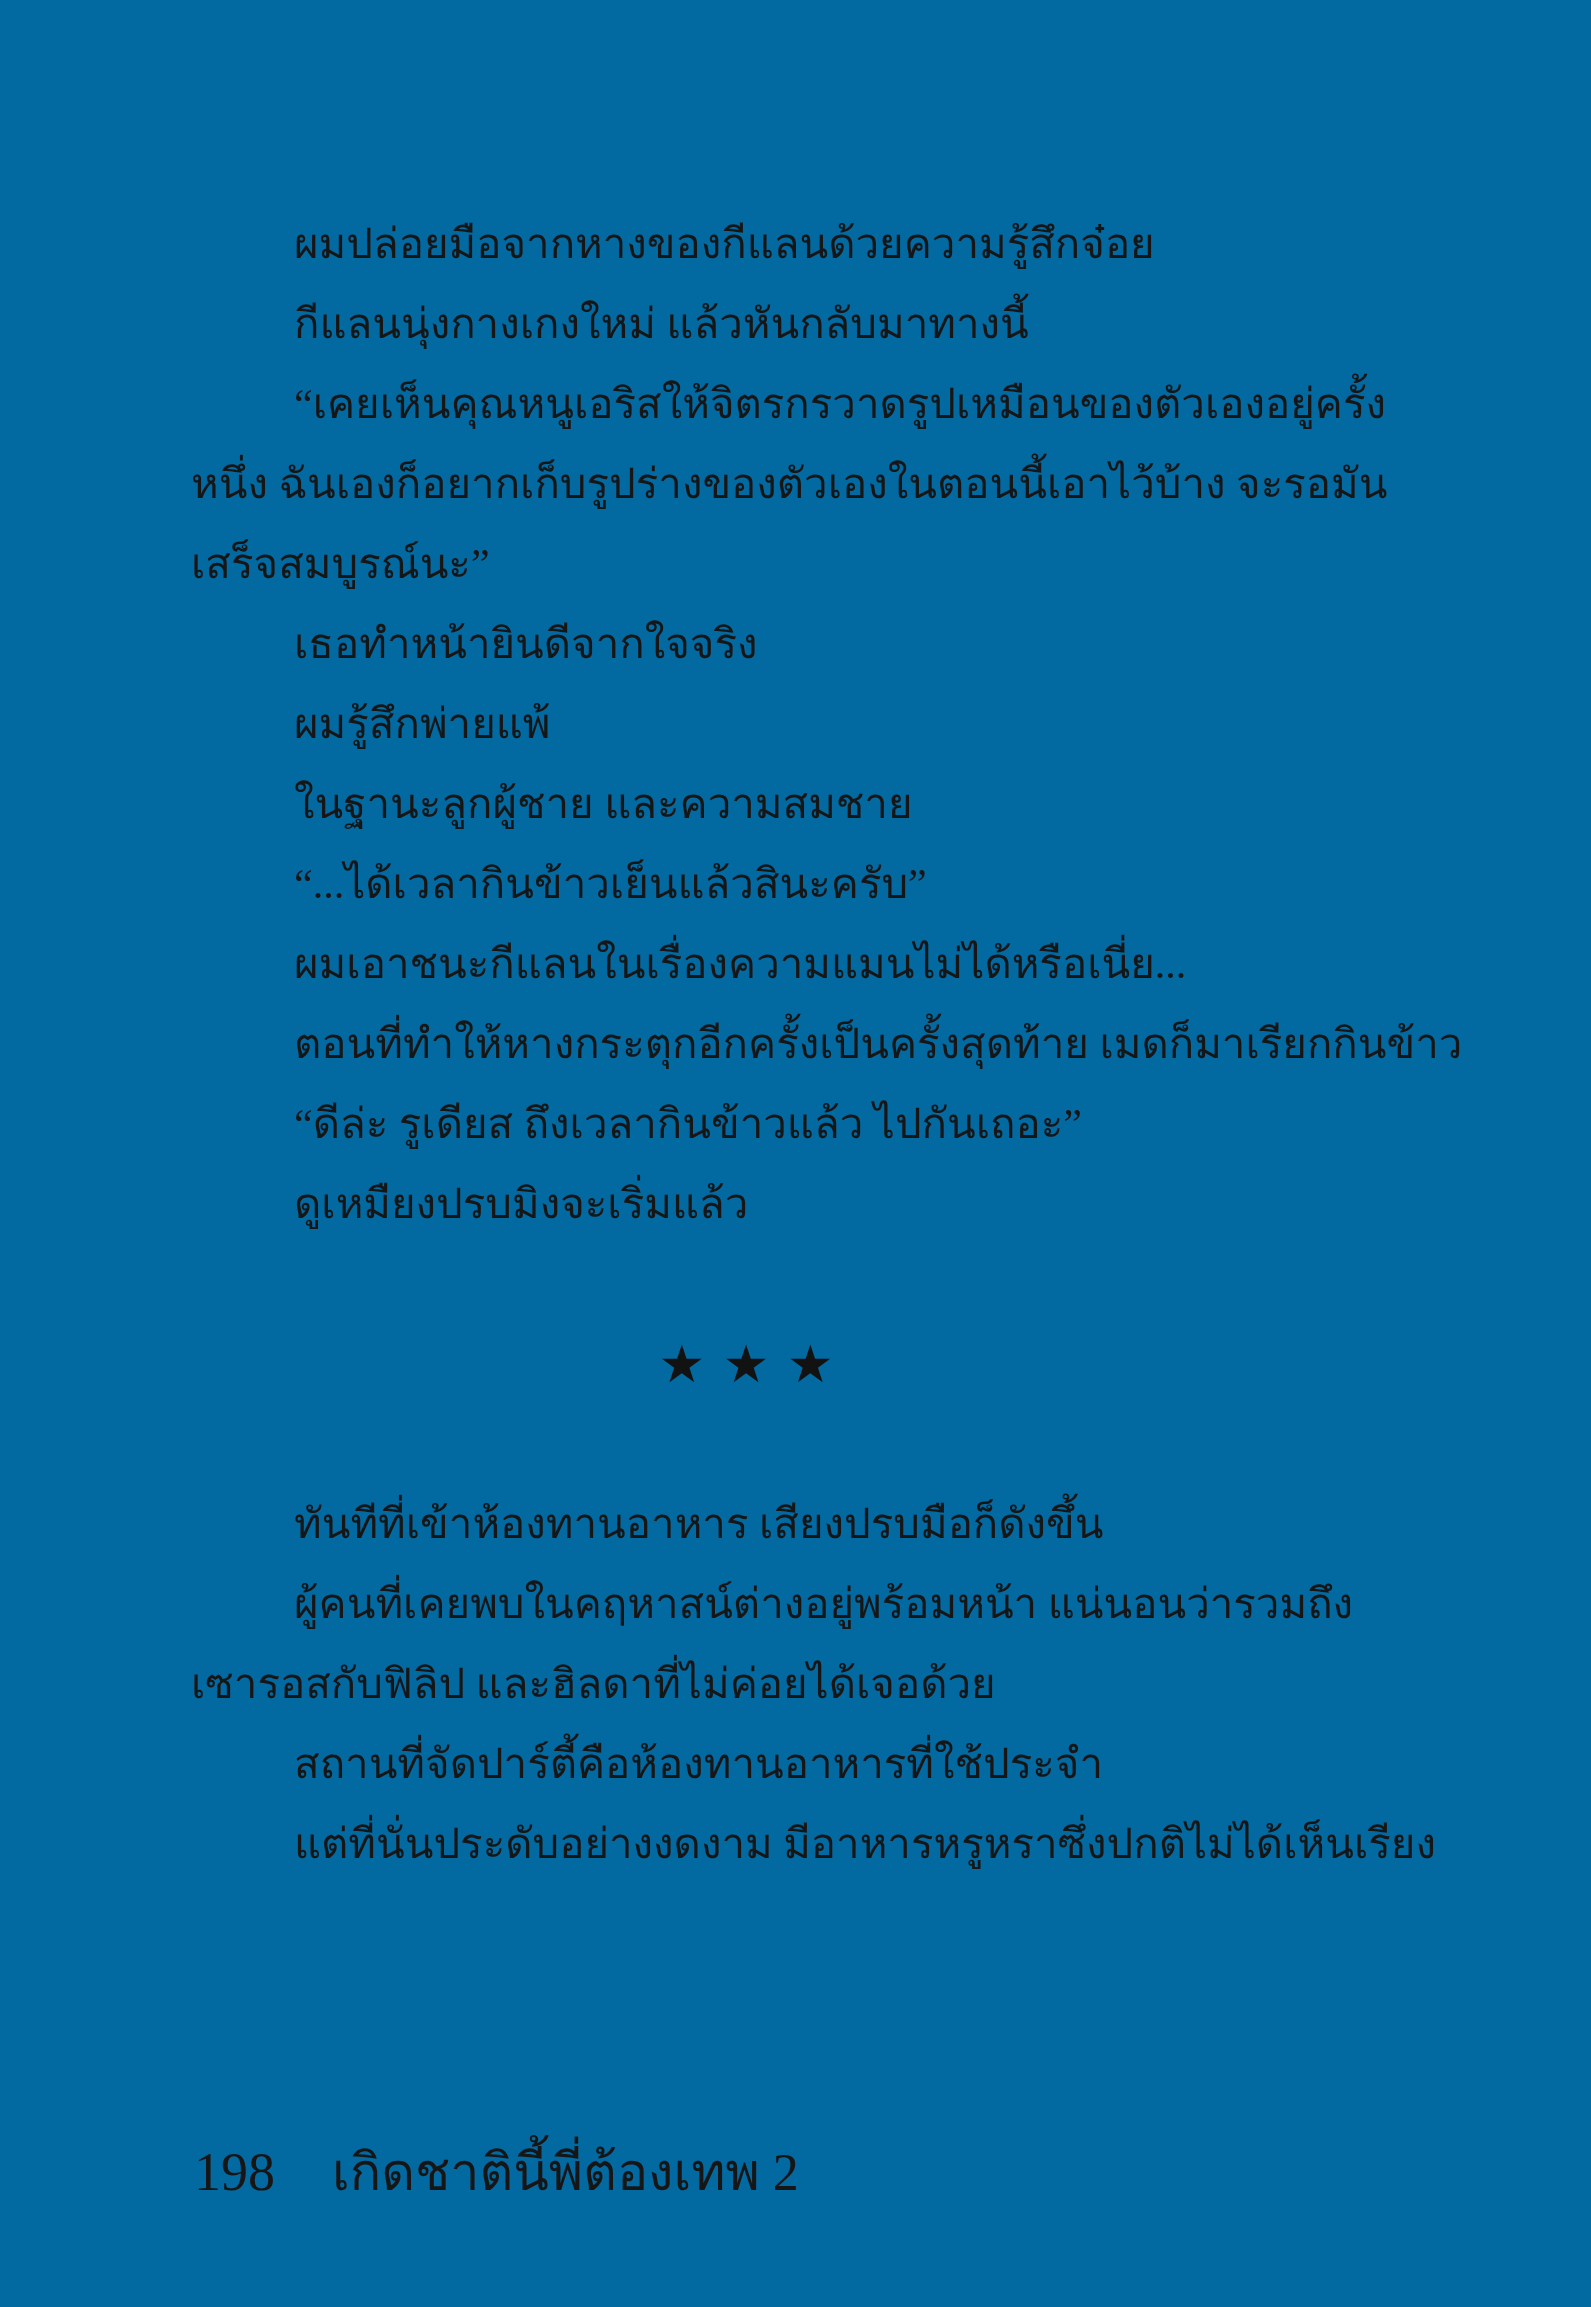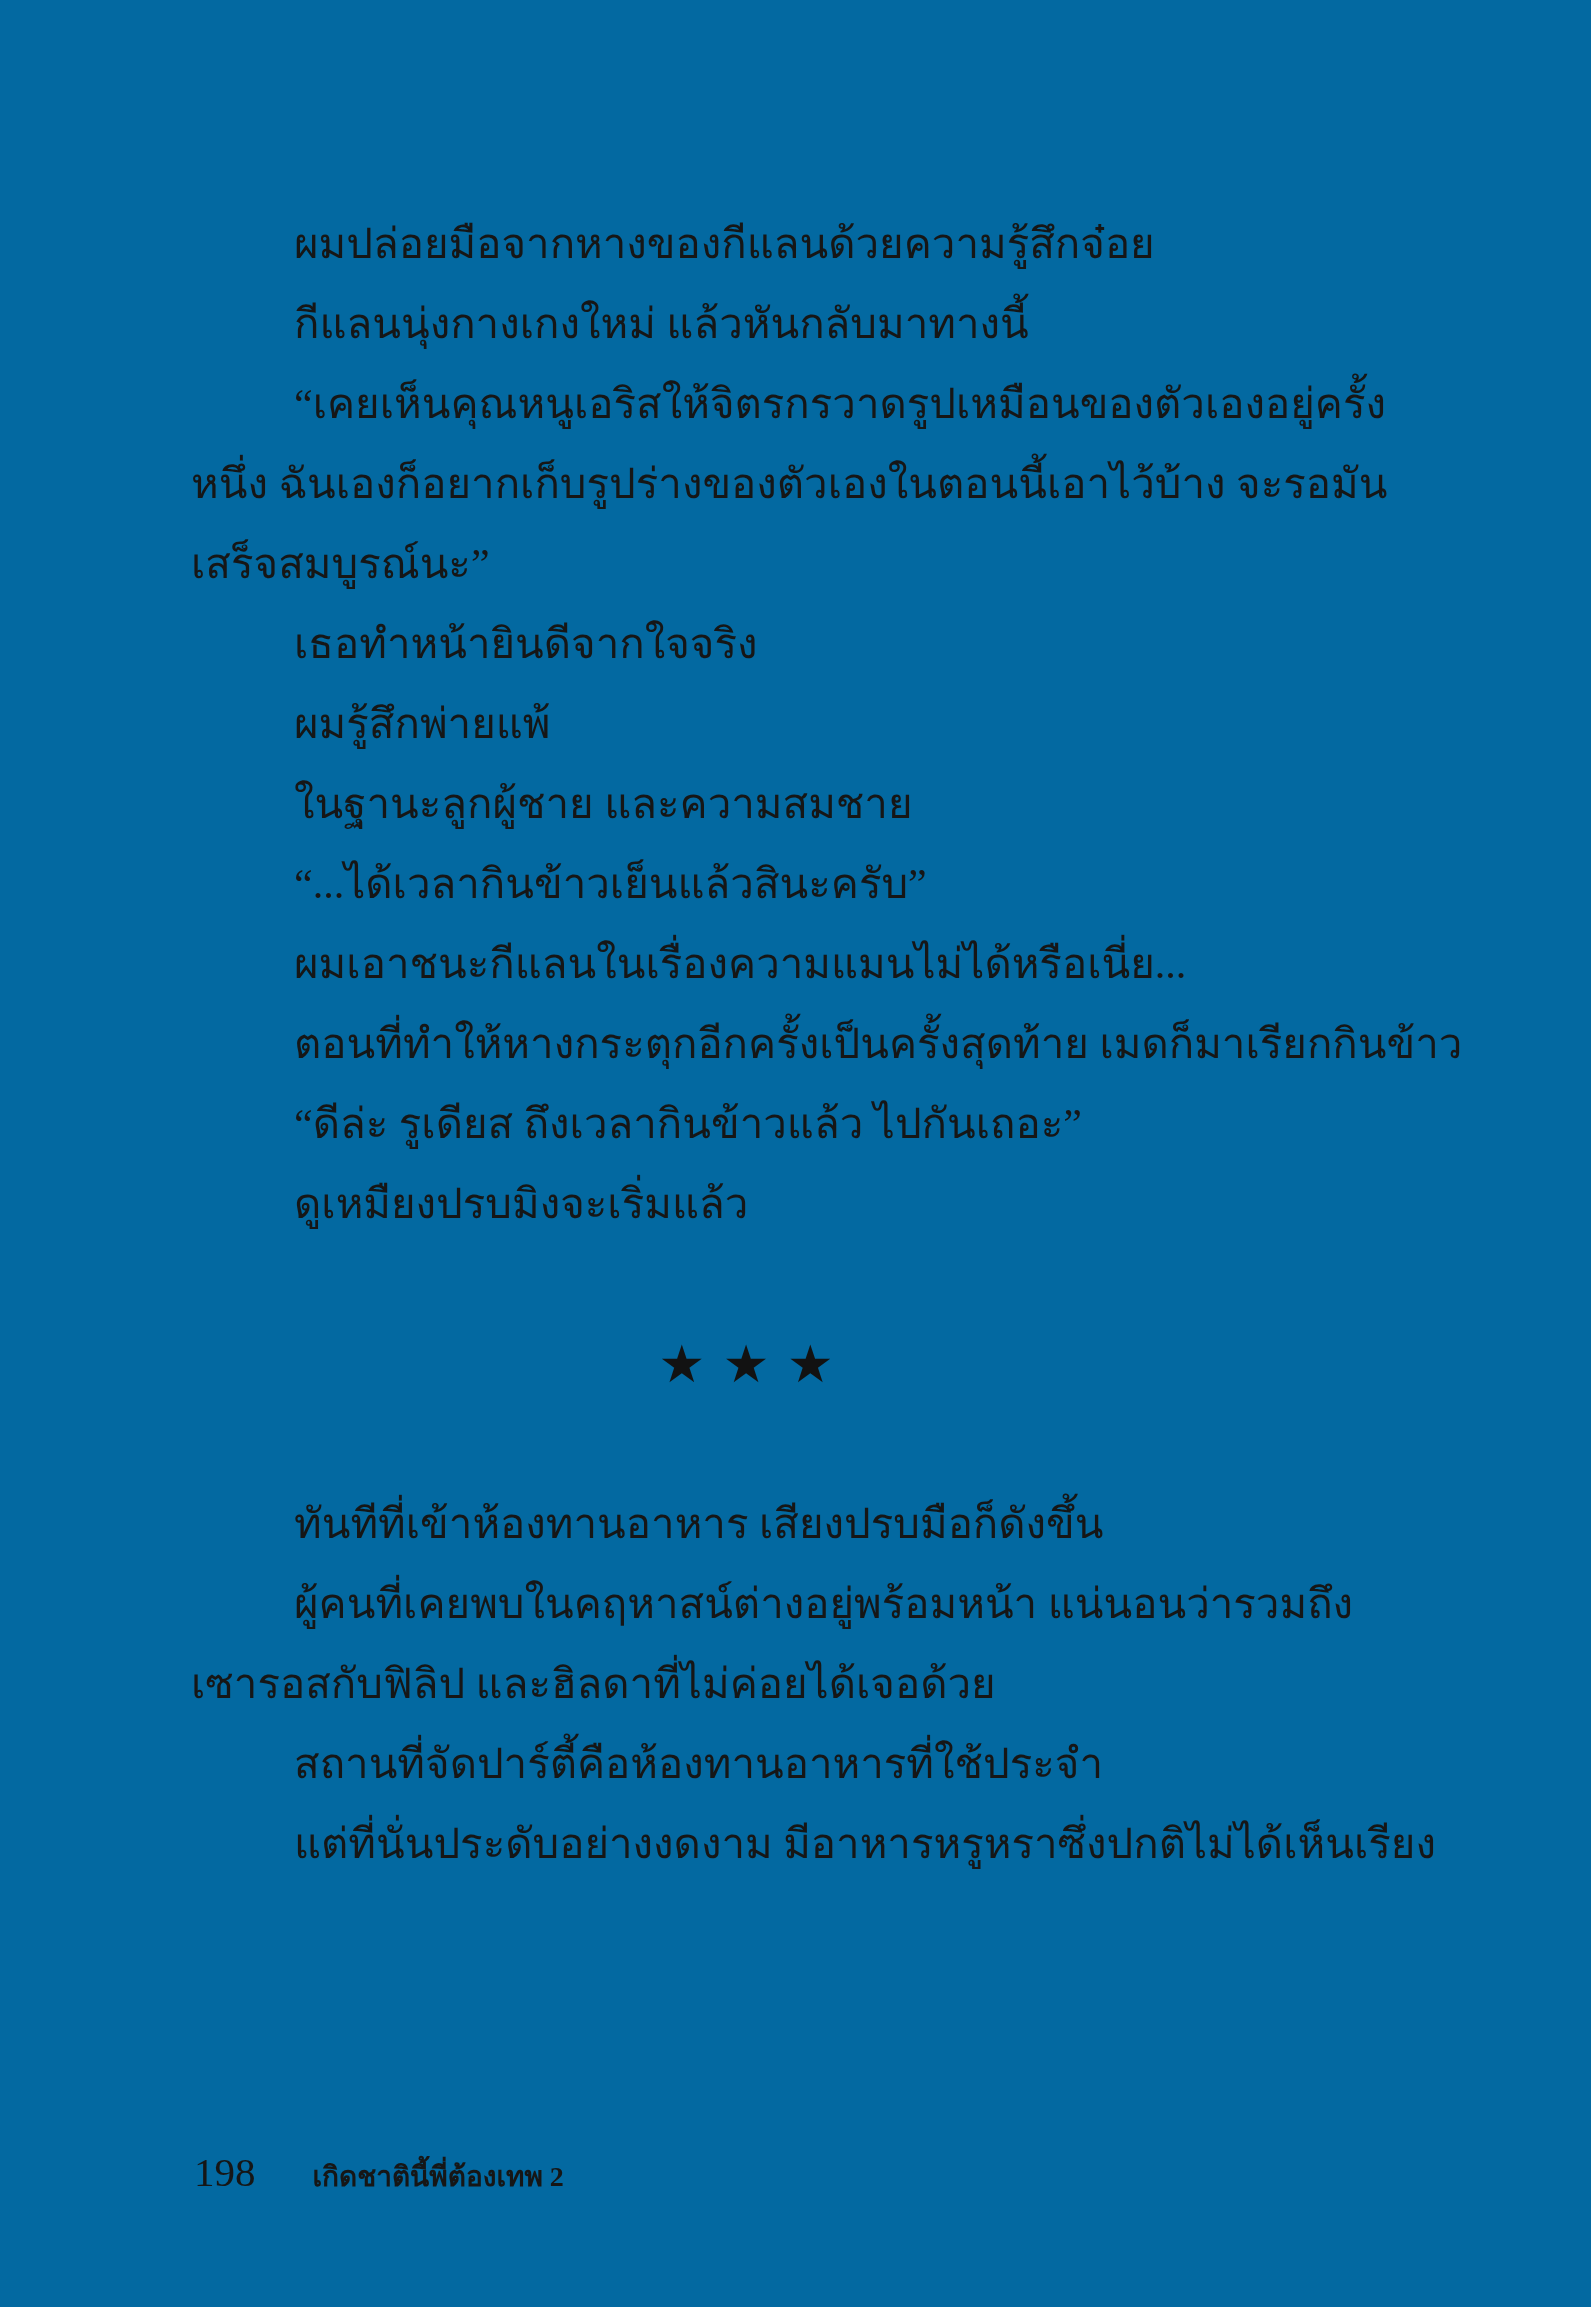--- a/index.html
+++ b/index.html
@@ -51,25 +51,25 @@
   .footer {
     position: absolute;
     left: 194px;
     top: 2132px;
     display: flex;
     align-items: baseline;
     gap: 57px;
     line-height: 80px;
   }
   .footer .page-number {
-    font-size: 41px;
+    font-size: 54px;
   }
   .footer .book-title {
-    font-size: 28px;
-    font-weight: bold;
+    font-size: 52px;
+    font-weight: normal;
   }
 </style>
 </head>
 <body>
 
 <div class="page">
 
   <div class="text-block">
     <div class="line indent">ผมปล่อยมือจากหางของกีแลนด้วยความรู้สึกจ๋อย</div>
     <div class="line indent">กีแลนนุ่งกางเกงใหม่ แล้วหันกลับมาทางนี้</div>

